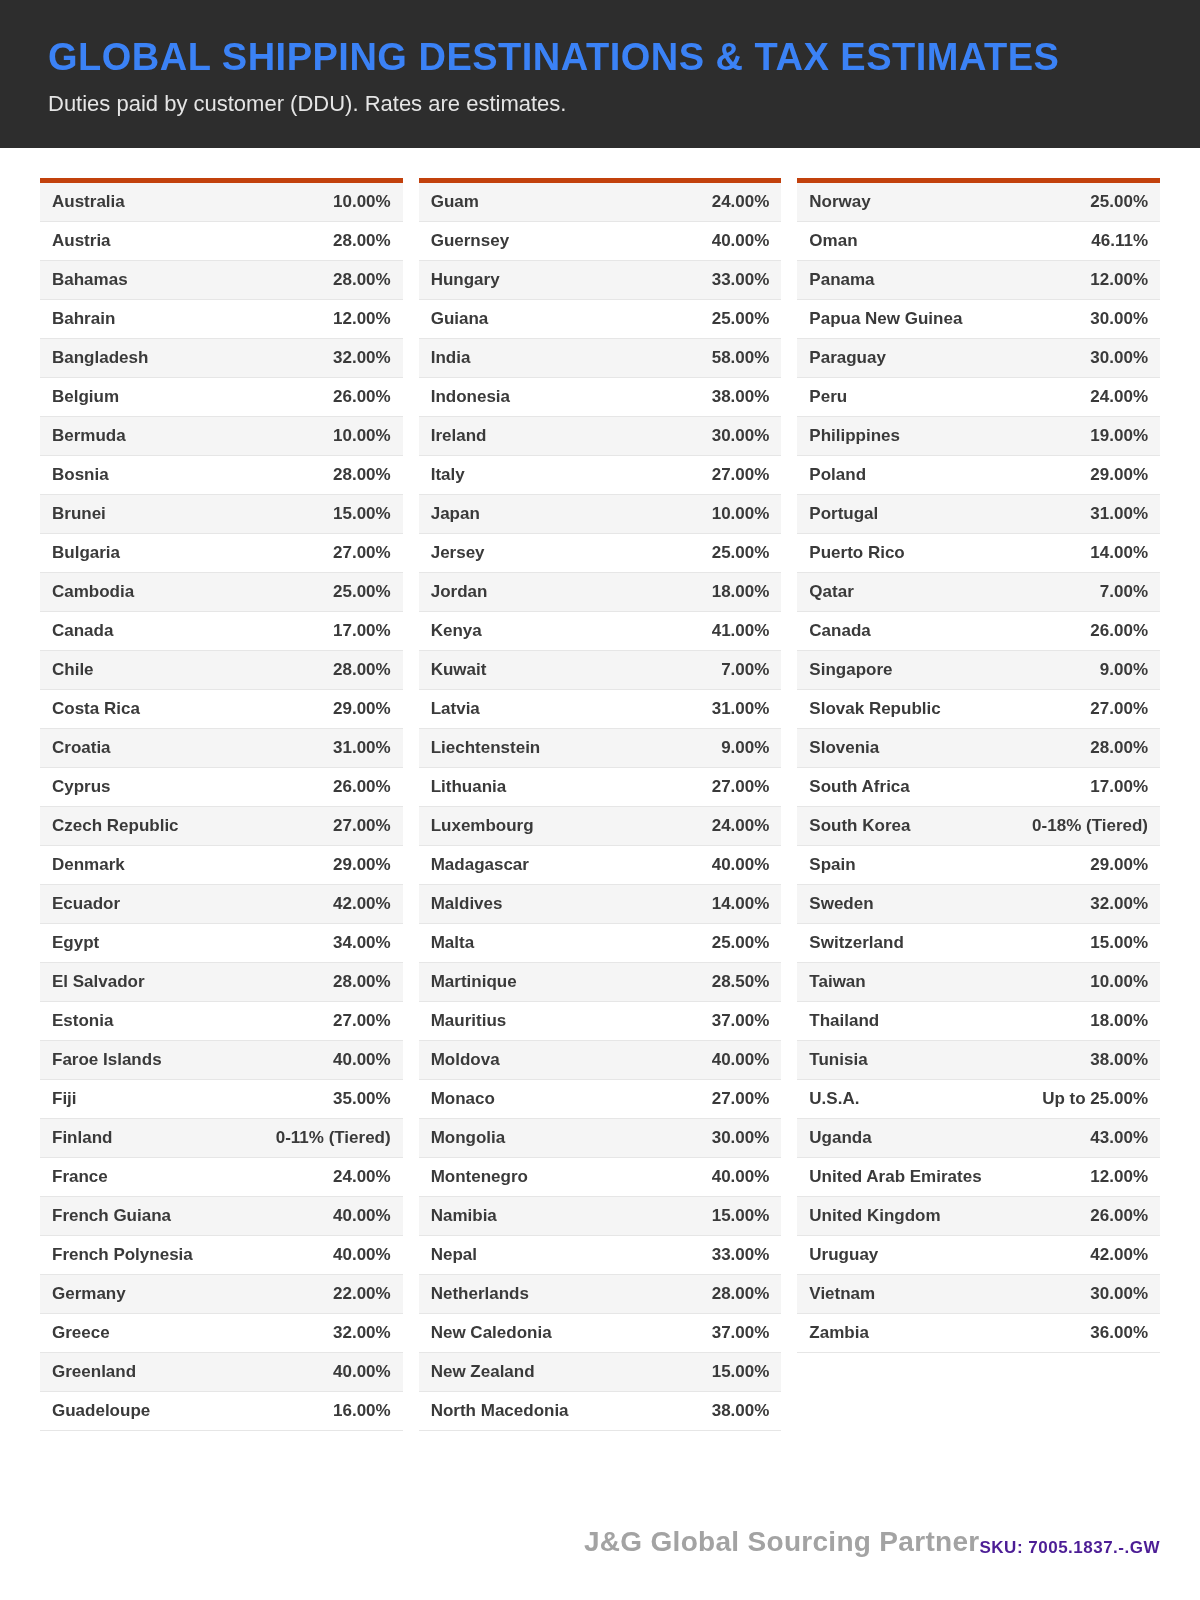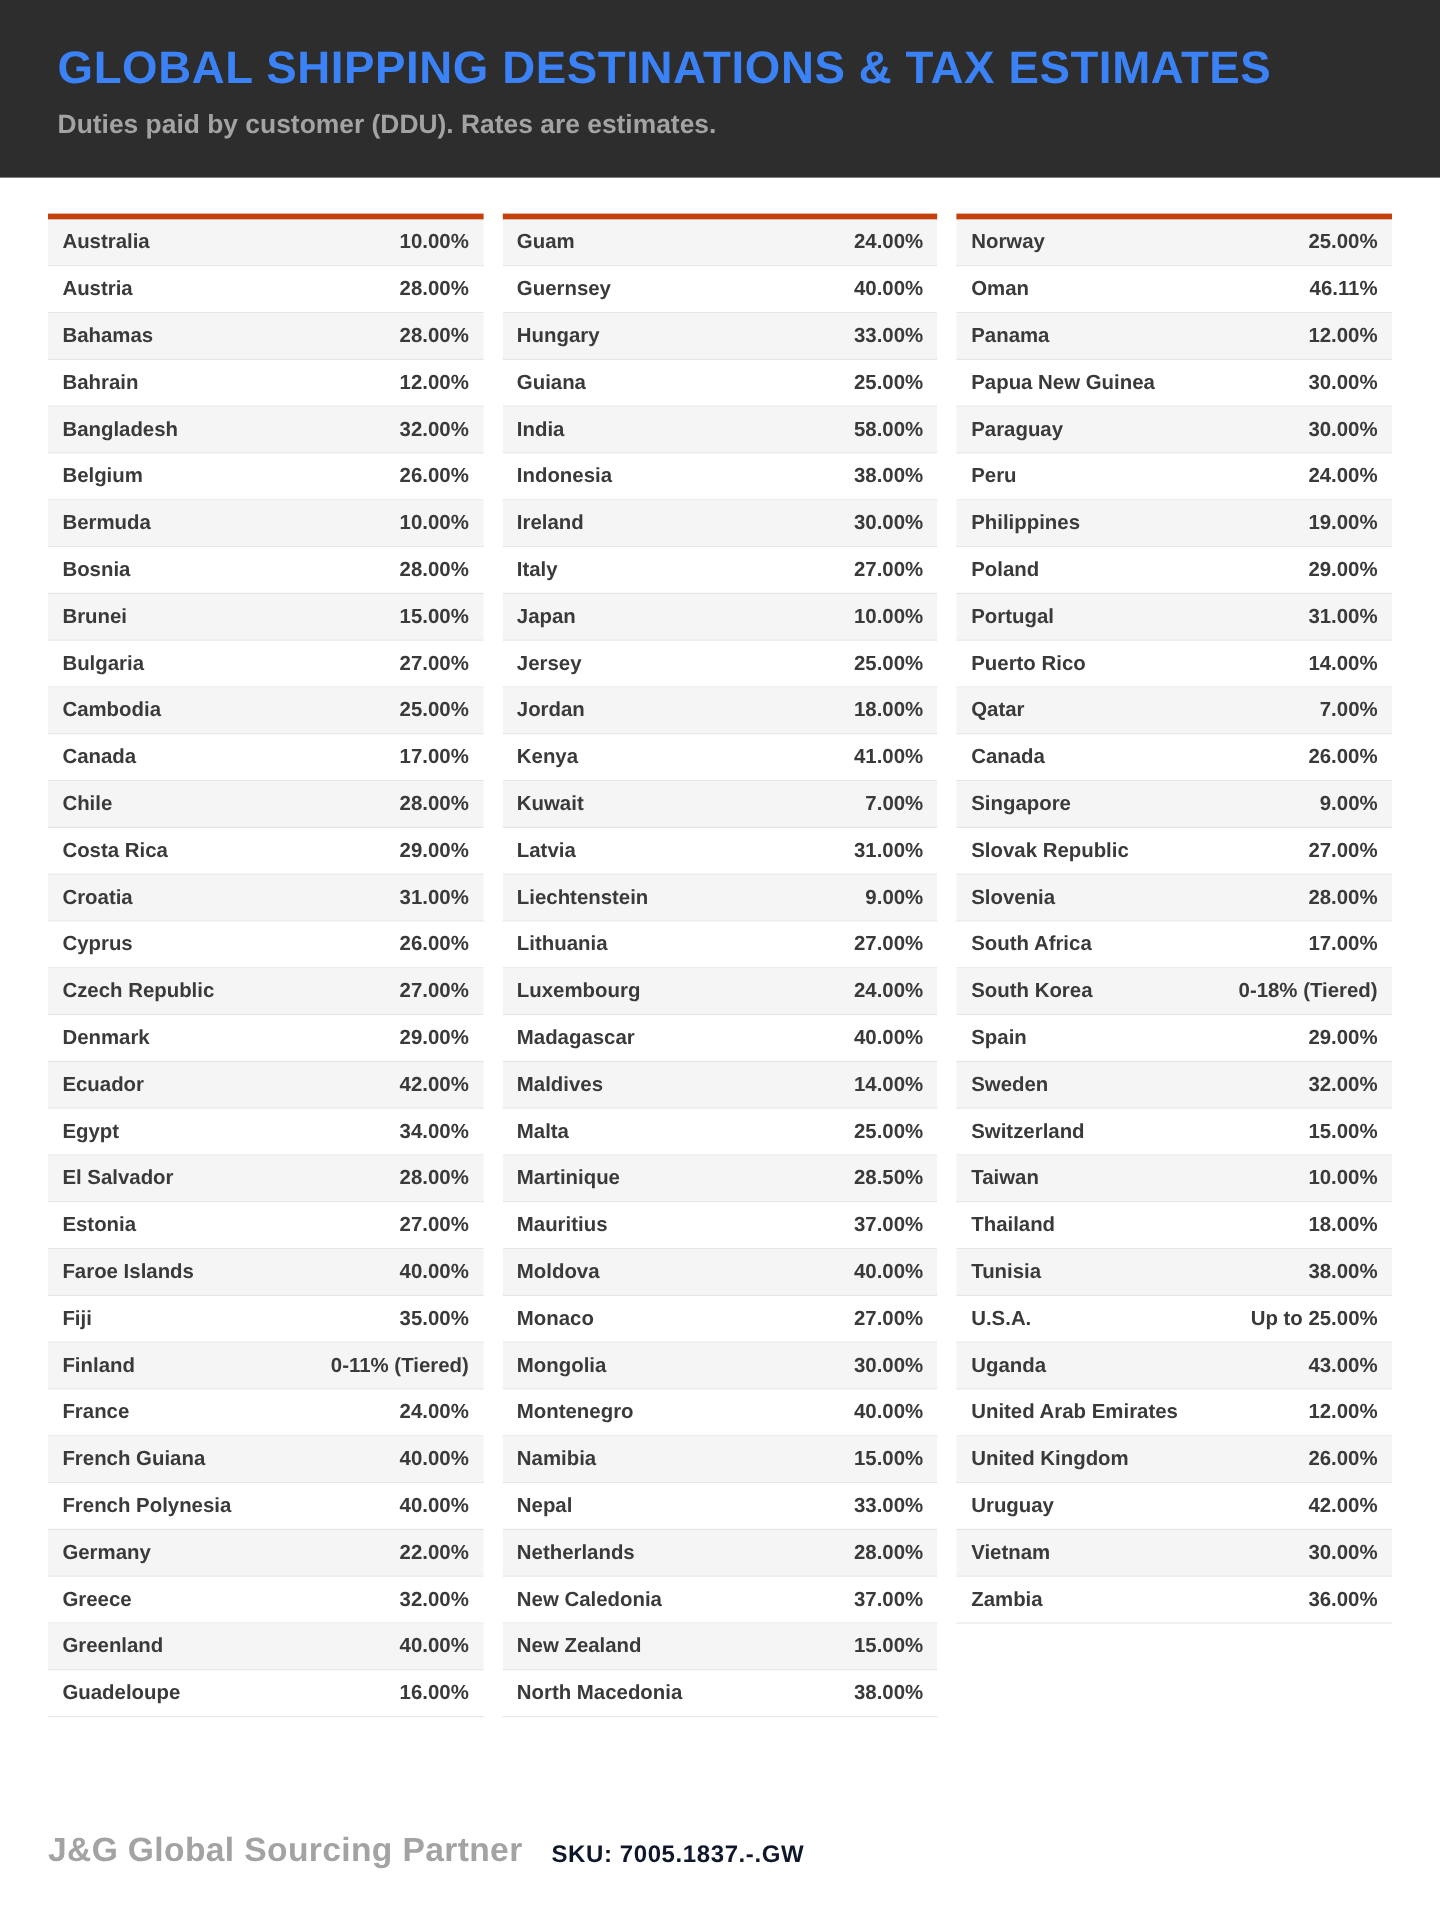--- a/index.html
+++ b/index.html
@@ -21,22 +21,22 @@
   }
   .header h1 {
     font-size: 38px;
     font-weight: 800;
     letter-spacing: 0.5px;
     color: #3b82f6;
   }
   .header .subtitle {
     margin-top: 12px;
     font-size: 22px;
-    font-weight: 700;
-    color: #a3a3a3;
+    font-weight: 400;
+    color: #e5e5e5;
   }
   .table-area {
     display: flex;
     gap: 16px;
     padding: 30px 40px 0 40px;
     align-items: flex-start;
   }
   .col {
     flex: 1 1 0;
     border-top: 5px solid #c2410c;
@@ -56,34 +56,33 @@
   .row:nth-child(even) { background: #ffffff; }
   .row .country { white-space: nowrap; }
   .row .rate { white-space: nowrap; text-align: right; }
   .footer {
     position: absolute;
     left: 0;
     bottom: 0;
     width: 100%;
     padding: 0 40px 42px 40px;
     display: flex;
-    justify-content: flex-start;
+    justify-content: flex-end;
     align-items: flex-end;
-    gap: 24px;
   }
   .brand {
     font-size: 28px;
     font-weight: 800;
     color: #a3a3a3;
     letter-spacing: 0.3px;
   }
   .sku {
-    font-size: 20px;
+    font-size: 17px;
     font-weight: 700;
-    color: #0f172a;
+    color: #4c1d95;
     letter-spacing: 0.5px;
   }
 </style>
 </head>
 <body>
 
 <div class="header">
   <h1>GLOBAL SHIPPING DESTINATIONS &amp; TAX ESTIMATES</h1>
   <div class="subtitle">Duties paid by customer (DDU). Rates are estimates.</div>
 </div>

